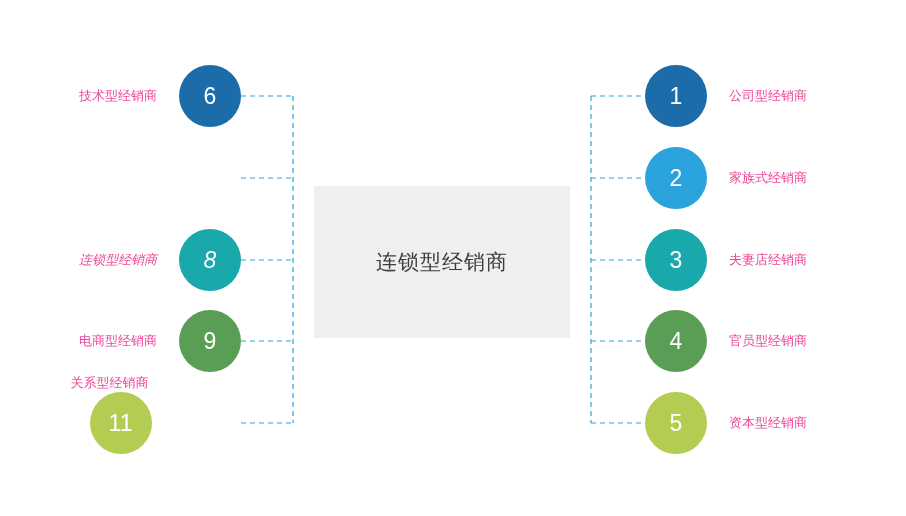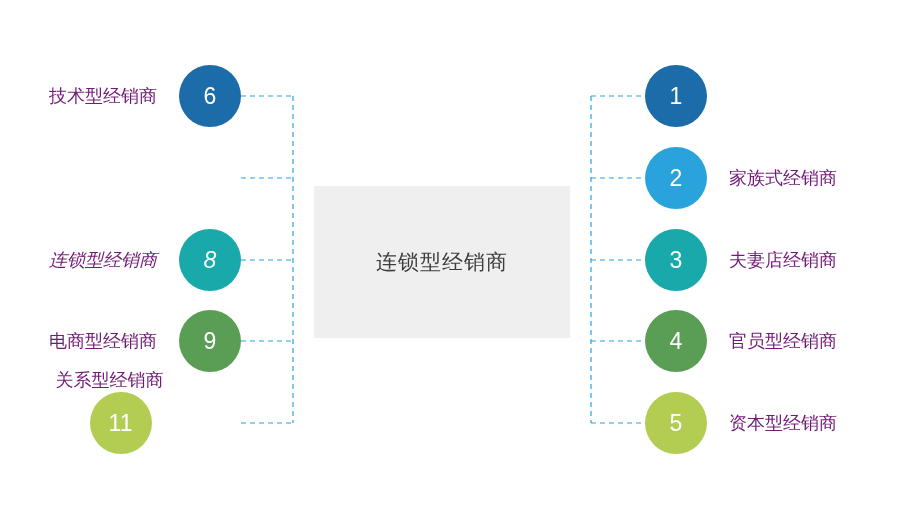--- a/index.html
+++ b/index.html
@@ -66,22 +66,22 @@
     border-radius: 50%;
     display: flex;
     align-items: center;
     justify-content: center;
     color: #ffffff;
     font-size: 23px;
     font-weight: normal;
     flex: 0 0 auto;
   }
   .node-label {
-    font-size: 18px;
-    color: #701a75;
+    font-size: 13px;
+    color: #ec4899;
     white-space: nowrap;
   }
   .node.left .node-label {
     margin-right: 22px;
     text-align: right;
   }
   .node.right .node-label {
     margin-left: 22px;
     text-align: left;
   }
@@ -138,20 +138,21 @@
     <span class="node-label">关系型经销商</span>
     <span class="bubble" style="background:#b3cc52;">
       <span>11</span>
     </span>
   </div>
 
   <div class="node right" style="left:645px; top:65px;">
     <span class="bubble" style="background:#1b6ca8;">
       <span>1</span>
     </span>
+    <span class="node-label">公司型经销商</span>
   </div>
 
   <div class="node right" style="left:645px; top:147px;">
     <span class="bubble" style="background:#2aa3dd;">
       <span>2</span>
     </span>
     <span class="node-label">家族式经销商</span>
   </div>
 
   <div class="node right" style="left:645px; top:229px;">

